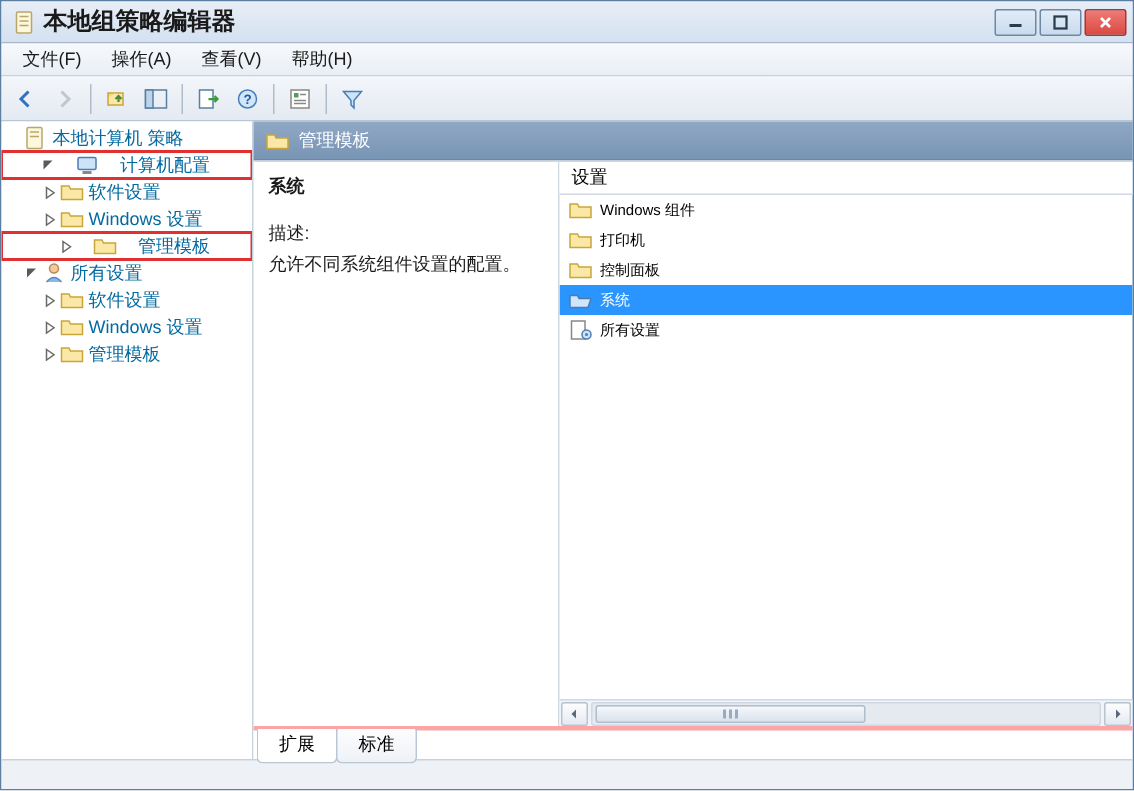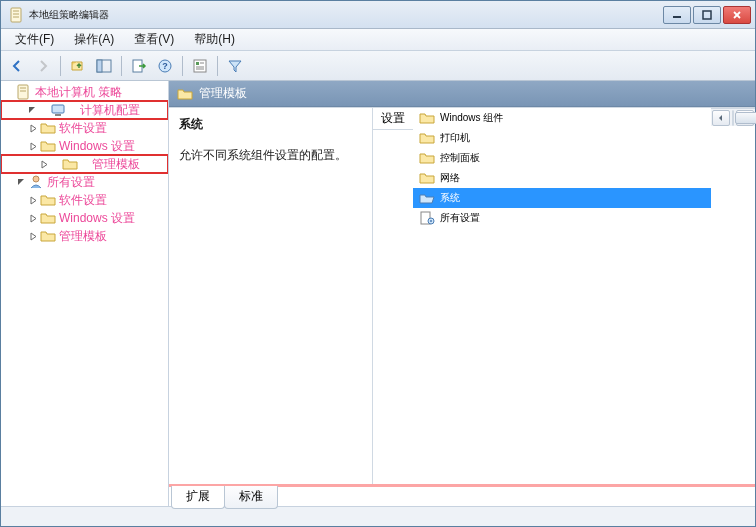--- a/index.html
+++ b/index.html
@@ -2,21 +2,21 @@
 <html><head>
 <meta charset="utf-8">
 <style>
   * { box-sizing: border-box; font-family: "Microsoft YaHei", "Segoe UI", Tahoma, sans-serif; }
   body { margin: 0; background: #fff; }
   .window { width: 756px; height: 527px; border: 1px solid #5a7fa0; display: flex; flex-direction: column; background: #fff; position: relative; }
 
   
   .titlebar { height: 28px; background: linear-gradient(#e8eef6, #d4e1f0); display: flex; align-items: center; padding: 0 4px; border-bottom: 1px solid #a9b8c9; }
   .title-icon { width: 16px; height: 16px; margin: 0 4px; }
-  .title-text { font-size: 10px; color: #1a1a1a; flex: 1; }
+  .title-text { font-size: 16px; color: #1a1a1a; flex: 1; font-weight: bold; }
   .win-controls { display: flex; gap: 2px; }
   .win-btn { width: 28px; height: 18px; border: 1px solid #6c88a5; border-radius: 2px; display: flex; align-items: center; justify-content: center; background: linear-gradient(#e2ecf7,#c9daee); font-size: 10px; color: #2a3b4d; cursor: pointer; }
   .win-btn.close { background: linear-gradient(#f07a75,#d94a42); border-color: #a33; color: #fff; font-weight: bold; }
   .win-btn svg { width: 10px; height: 10px; }
 
   
   .menubar { height: 22px; background: linear-gradient(#f7f9fc,#e9eef5); border-bottom: 1px solid #c7d2df; display: flex; align-items: center; padding: 0 4px; }
   .menu-item { font-size: 12px; padding: 2px 10px; color: #1a1a1a; cursor: pointer; }
 
   
@@ -31,33 +31,33 @@
   .tree-pane { width: 168px; border-right: 1px solid #c7d2df; background: #fff; overflow: auto; padding: 2px 0; }
   .right-pane { flex: 1; display: flex; flex-direction: column; min-width: 0; }
 
   
   .tree-row { display: flex; align-items: center; font-size: 12px; height: 18px; padding: 0 2px; white-space: nowrap; cursor: pointer; position: relative; }
   .tree-row.highlighted { outline: 2px solid #e03030; outline-offset: -1px; gap: 11px; }
   .tree-indent { display: inline-block; height: 1px; }
   .tree-toggle { width: 12px; height: 12px; display: inline-flex; align-items: center; justify-content: center; margin-right: 1px; }
   .tree-toggle svg { width: 9px; height: 9px; }
   .tree-icon { width: 16px; height: 16px; margin-right: 3px; display: inline-flex; align-items: center; justify-content: center; }
-  .tree-label { color: #ec4899; }
+  .tree-label { color: #0369a1; }
 
   
   .header-strip { height: 26px; background: linear-gradient(#8fa8c4,#7995b5); display: flex; align-items: center; padding: 0 8px; color: #fff; border-bottom: 1px solid #6d88a6; font-size: 12px; }
   .header-strip .folder-ico { width: 16px; height: 16px; margin-right: 6px; }
 
   
   .columns { flex: 1; display: flex; border-top: 1px solid #d0d9e3; min-height: 0; }
   .col-left { width: 204px; border-right: 1px solid #d0d9e3; padding: 8px 10px; font-size: 12px; color: #1a1a1a; }
   .col-left .heading-sel { font-weight: bold; margin-bottom: 14px; }
   .col-left .desc-label { margin-bottom: 4px; }
   .col-left .desc-text { }
-  .col-right { flex: 1; display: flex; flex-direction: row; min-width: 0; }
+  .col-right { flex: 1; display: flex; flex-direction: column; min-width: 0; }
   .list-head { height: 22px; border-bottom: 1px solid #d0d9e3; display: flex; align-items: center; font-size: 12px; padding: 0 8px; background: #fff; }
   .list-body { flex: 1; overflow: hidden; }
   .list-row { display: flex; align-items: center; height: 20px; font-size: 10px; padding: 0 6px; cursor: pointer; }
   .list-row.selected { background: #2a95ff; color: #fff; }
   .list-row .li-icon { width: 16px; height: 16px; margin-right: 5px; display: inline-flex; align-items: center; justify-content: center; }
 
   
   .hscroll-row { height: 18px; border-top: 1px solid #d0d9e3; display: flex; align-items: center; background: #f0f3f7; }
   .hs-btn { width: 18px; height: 16px; background: linear-gradient(#fdfdfe,#e5eaf1); border: 1px solid #b7c3d1; border-radius: 2px; display: flex; align-items: center; justify-content: center; margin: 0 1px; cursor: pointer; }
   .hs-track { flex: 1; height: 16px; background: #e5eaf0; margin: 0 1px; position: relative; border: 1px solid #cfd8e2; border-radius: 2px; }
@@ -315,20 +315,21 @@
       <div class="header-strip">
         <span class="folder-ico"><svg viewBox="0 0 16 16">
               <path d="M1 4 L6 4 L7 6 L15 6 L15 13 L1 13 Z" fill="#fbe8a6" stroke="#c9a63a"></path>
             </svg></span>
         <span>管理模板</span>
       </div>
 
       <div class="columns">
         <div class="col-left">
           <div class="heading-sel">系统</div>
+          <div class="desc-label">描述:</div>
           <div class="desc-text">允许不同系统组件设置的配置。</div>
         </div>
         <div class="col-right">
           <div class="list-head">
               <span>设置</span>
             </div>
           <div class="list-body">
             <div class="list-row">
               <span class="li-icon">
                   <svg viewBox="0 0 16 16">
@@ -345,28 +346,20 @@
                 </span>
               <span>打印机</span>
             </div>
             <div class="list-row">
               <span class="li-icon">
                   <svg viewBox="0 0 16 16">
                     <path d="M1 4 L6 4 L7 6 L15 6 L15 13 L1 13 Z" fill="#fbe8a6" stroke="#c9a63a"></path>
                   </svg>
                 </span>
               <span>控制面板</span>
-            </div>
-            <div class="list-row">
-              <span class="li-icon">
-                  <svg viewBox="0 0 16 16">
-                    <path d="M1 4 L6 4 L7 6 L15 6 L15 13 L1 13 Z" fill="#fbe8a6" stroke="#c9a63a"></path>
-                  </svg>
-                </span>
-              <span>网络</span>
             </div>
             <div class="list-row selected">
               <span class="li-icon">
                   <svg viewBox="0 0 16 16">
                     <path d="M1 5 L6 5 L7 7 L15 7 L13 13 L1 13 Z" fill="#cfe6fb" stroke="#4a7db5"></path>
                   </svg>
                 </span>
               <span>系统</span>
             </div>
             <div class="list-row">

